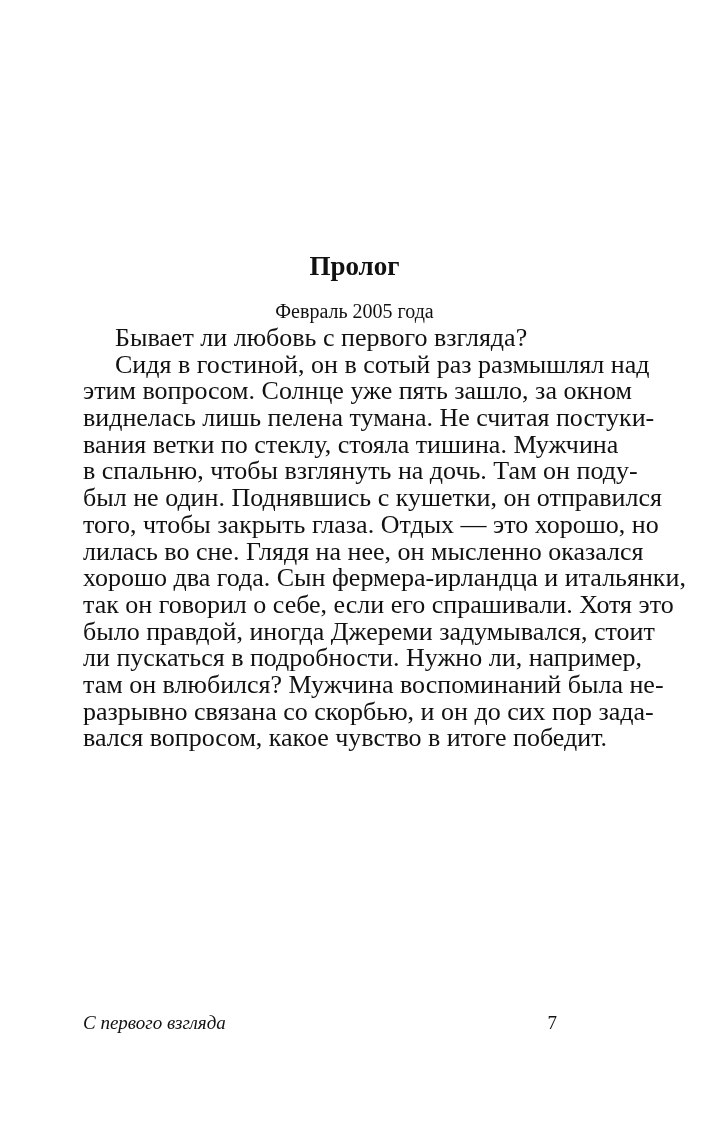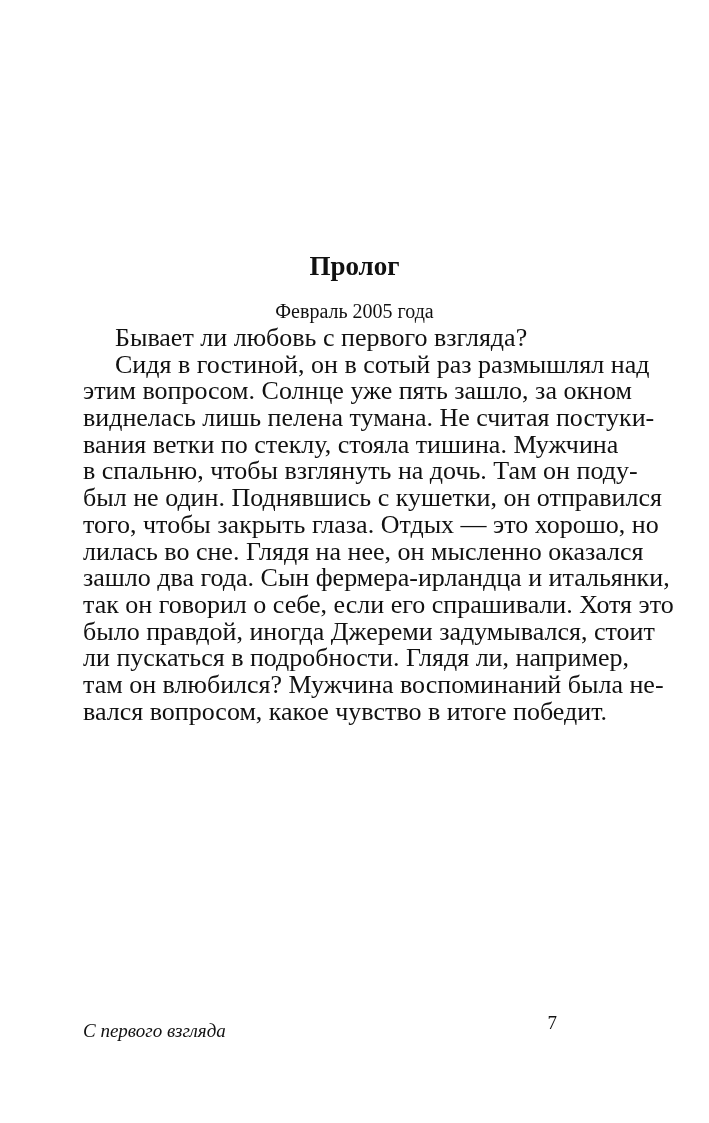--- a/index.html
+++ b/index.html
@@ -8,45 +8,46 @@
   .page { position: absolute; left: 0; top: 0; width: 709px; height: 1123px; }
   .title { position: absolute; left: 0; width: 709px; top: 250px; text-align: center;
            font-weight: bold; font-size: 27px; line-height: 32px; }
   .subtitle { position: absolute; left: 0; width: 709px; top: 297px; text-align: center;
               font-size: 20px; line-height: 28px; }
   .body { position: absolute; left: 83px; width: 474px; top: 325px; font-size: 26px; line-height: 26.7px; }
   .line { display: block; white-space: nowrap; text-align: justify; text-align-last: justify; height: 26.7px; }
   .line.indent { padding-left: 32px; }
   .line.last { text-align-last: left; }
   .footer { position: absolute; left: 83px; width: 474px; top: 1010px; font-size: 19px; line-height: 26px; }
-  .running-title { position: absolute; left: 0; top: 8px; font-style: italic; }
+  .running-title { position: absolute; left: 0; top: 0; font-style: italic; }
   .page-number { position: absolute; right: 0; top: 0; }
 </style>
 </head>
 <body>
 
 <div class="page">
   <div class="title">Пролог</div>
   <div class="subtitle">Февраль 2005 года</div>
 
   <div class="body">
     <span class="line indent last">Бывает ли любовь с первого взгляда?</span>
     <span class="line indent">Сидя в гостиной, он в сотый раз размышлял над</span>
     <span class="line">этим вопросом. Солнце уже пять зашло, за окном</span>
     <span class="line">виднелась лишь пелена тумана. Не считая постуки-</span>
     <span class="line">вания ветки по стеклу, стояла тишина. Мужчина</span>
     <span class="line">в спальню, чтобы взглянуть на дочь. Там он поду-</span>
     <span class="line">был не один. Поднявшись с кушетки, он отправился</span>
     <span class="line">того, чтобы закрыть глаза. Отдых — это хорошо, но</span>
     <span class="line">лилась во сне. Глядя на нее, он мысленно оказался</span>
-    <span class="line">зашло два года. Сын фермера-ирландца и итальянки,</span>
+    <span class="line">хорошо два года. Сын фермера-ирландца и итальянки,</span>
     <span class="line">так он говорил о себе, если его спрашивали. Хотя это</span>
     <span class="line">было правдой, иногда Джереми задумывался, стоит</span>
-    <span class="line">ли пускаться в подробности. Глядя ли, например,</span>
+    <span class="line">ли пускаться в подробности. Нужно ли, например,</span>
     <span class="line">там он влюбился? Мужчина воспоминаний была не-</span>
+    <span class="line">разрывно связана со скорбью, и он до сих пор зада-</span>
     <span class="line last">вался вопросом, какое чувство в итоге победит.</span>
   </div>
 
   <div class="footer">
     <span class="running-title">С первого взгляда</span>
     <span class="page-number">7</span>
   </div>
 </div>
 
 </body></html>

